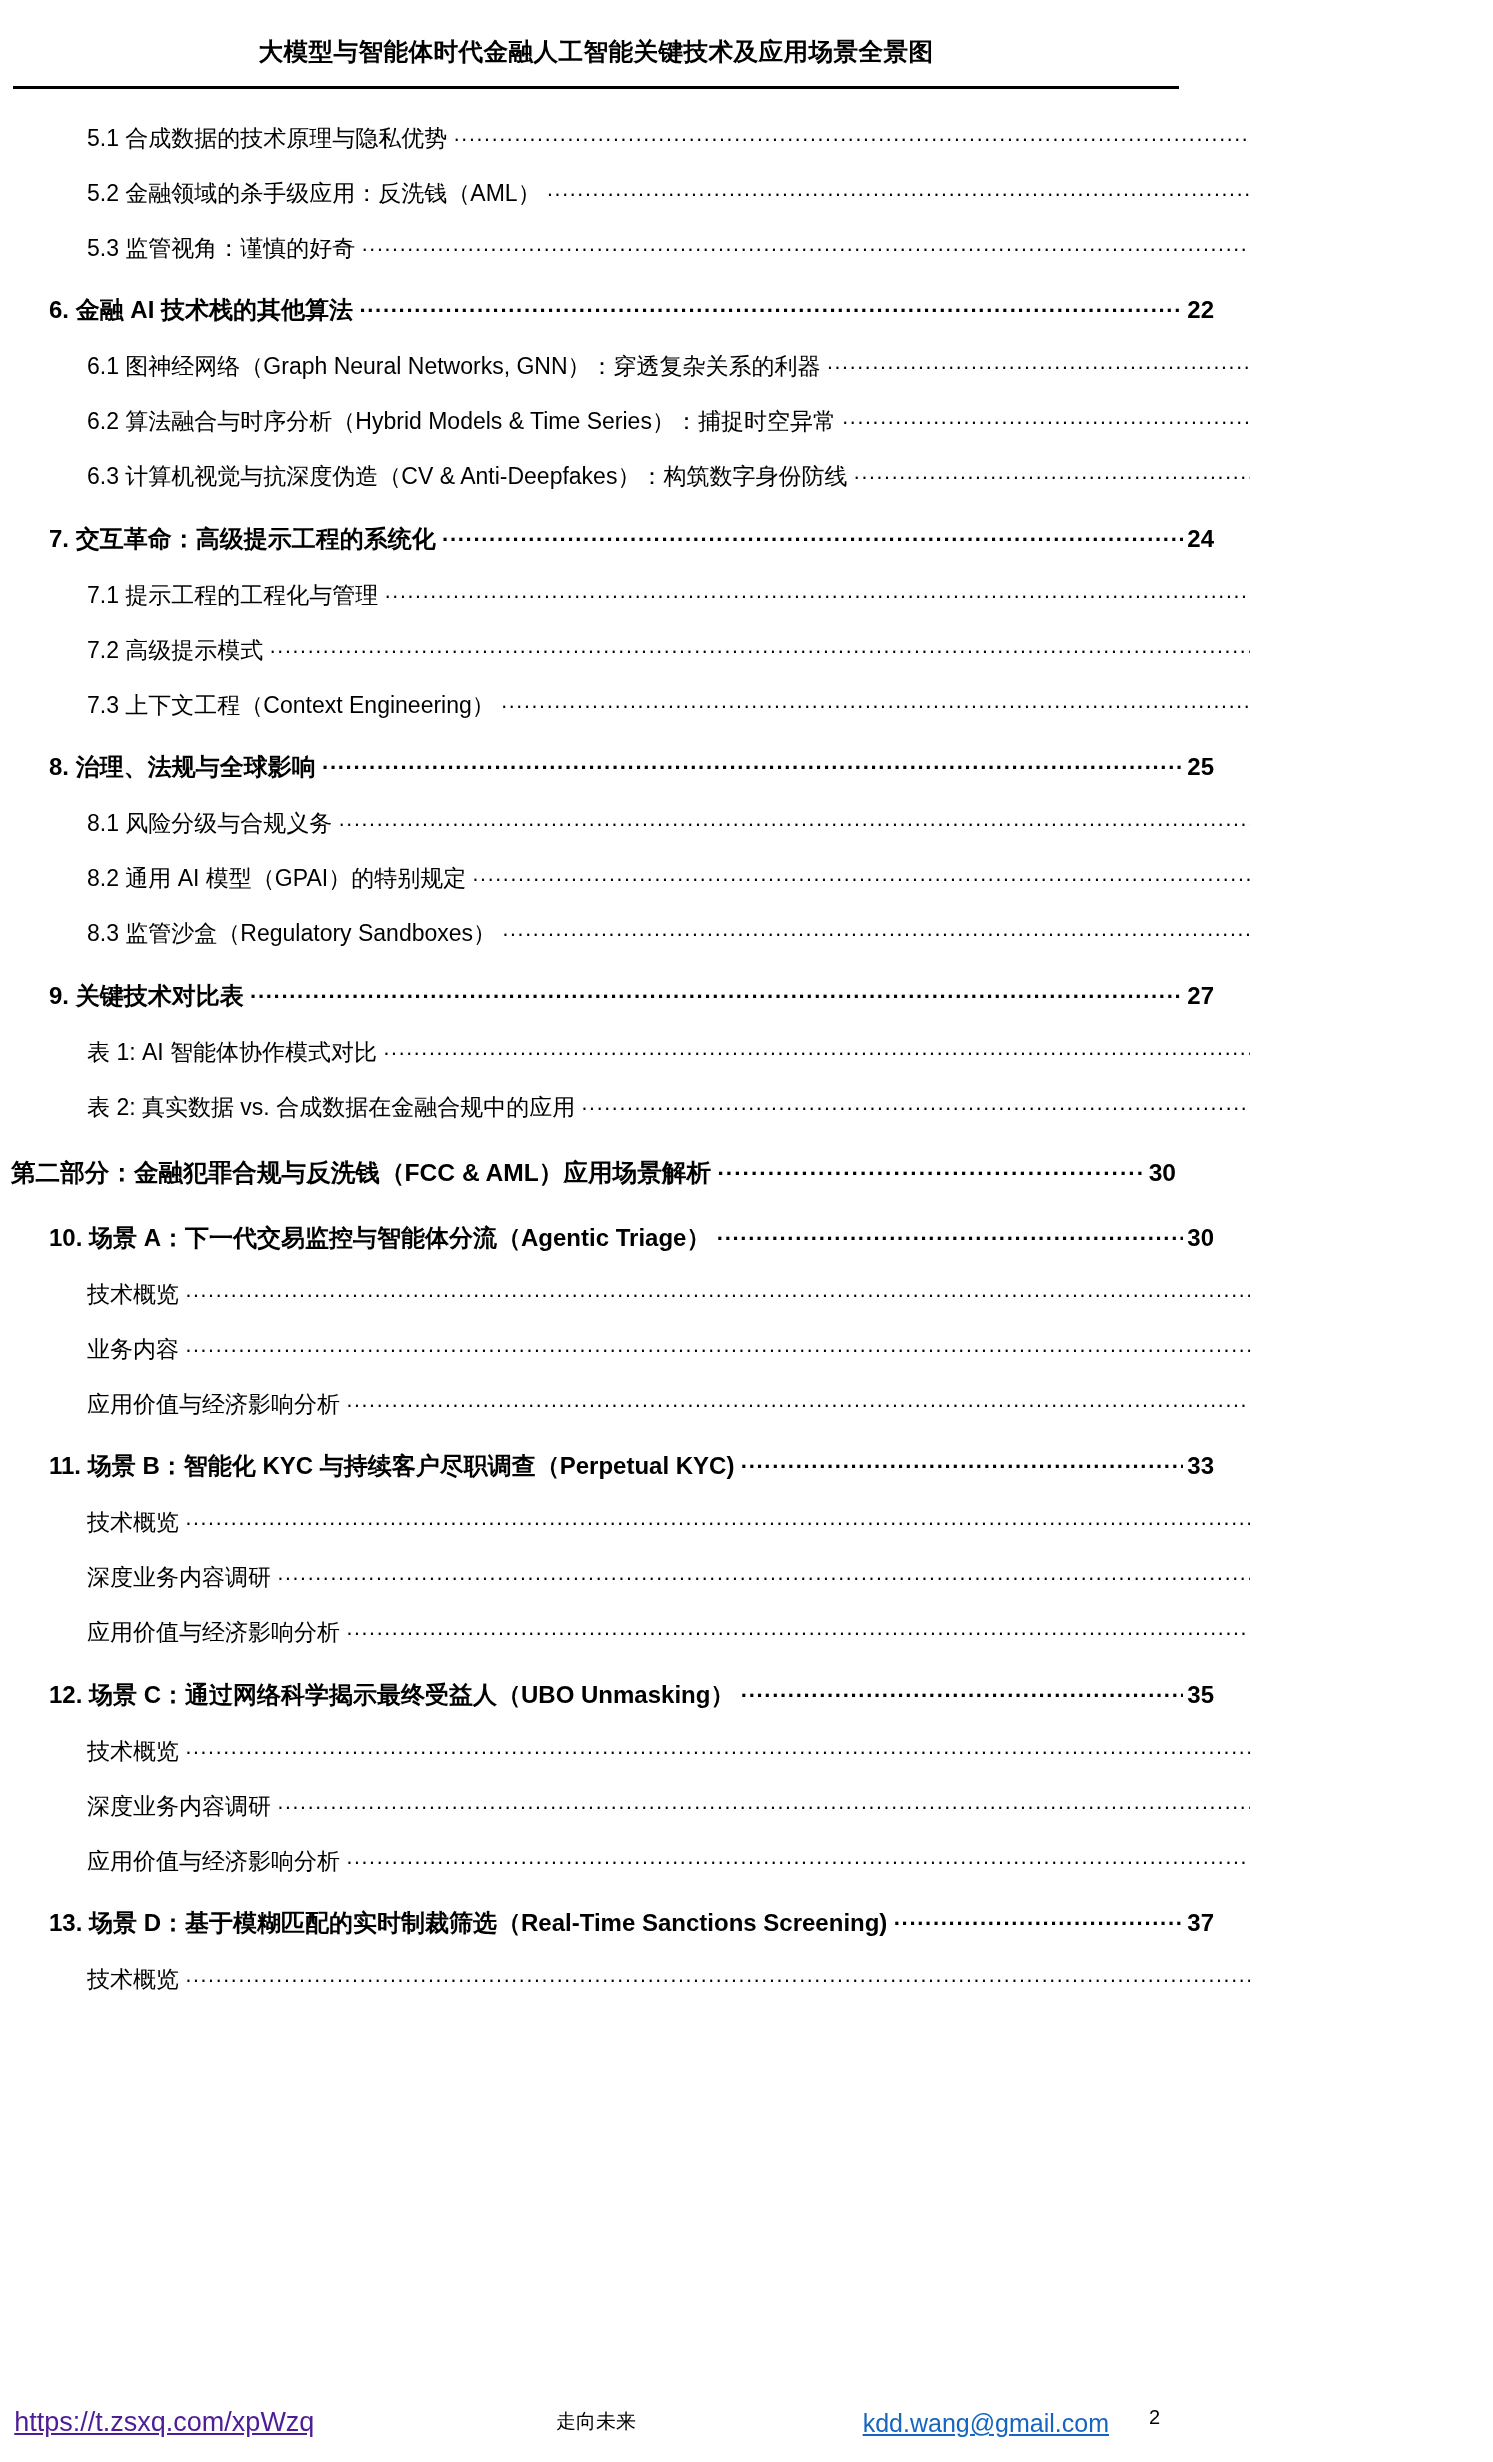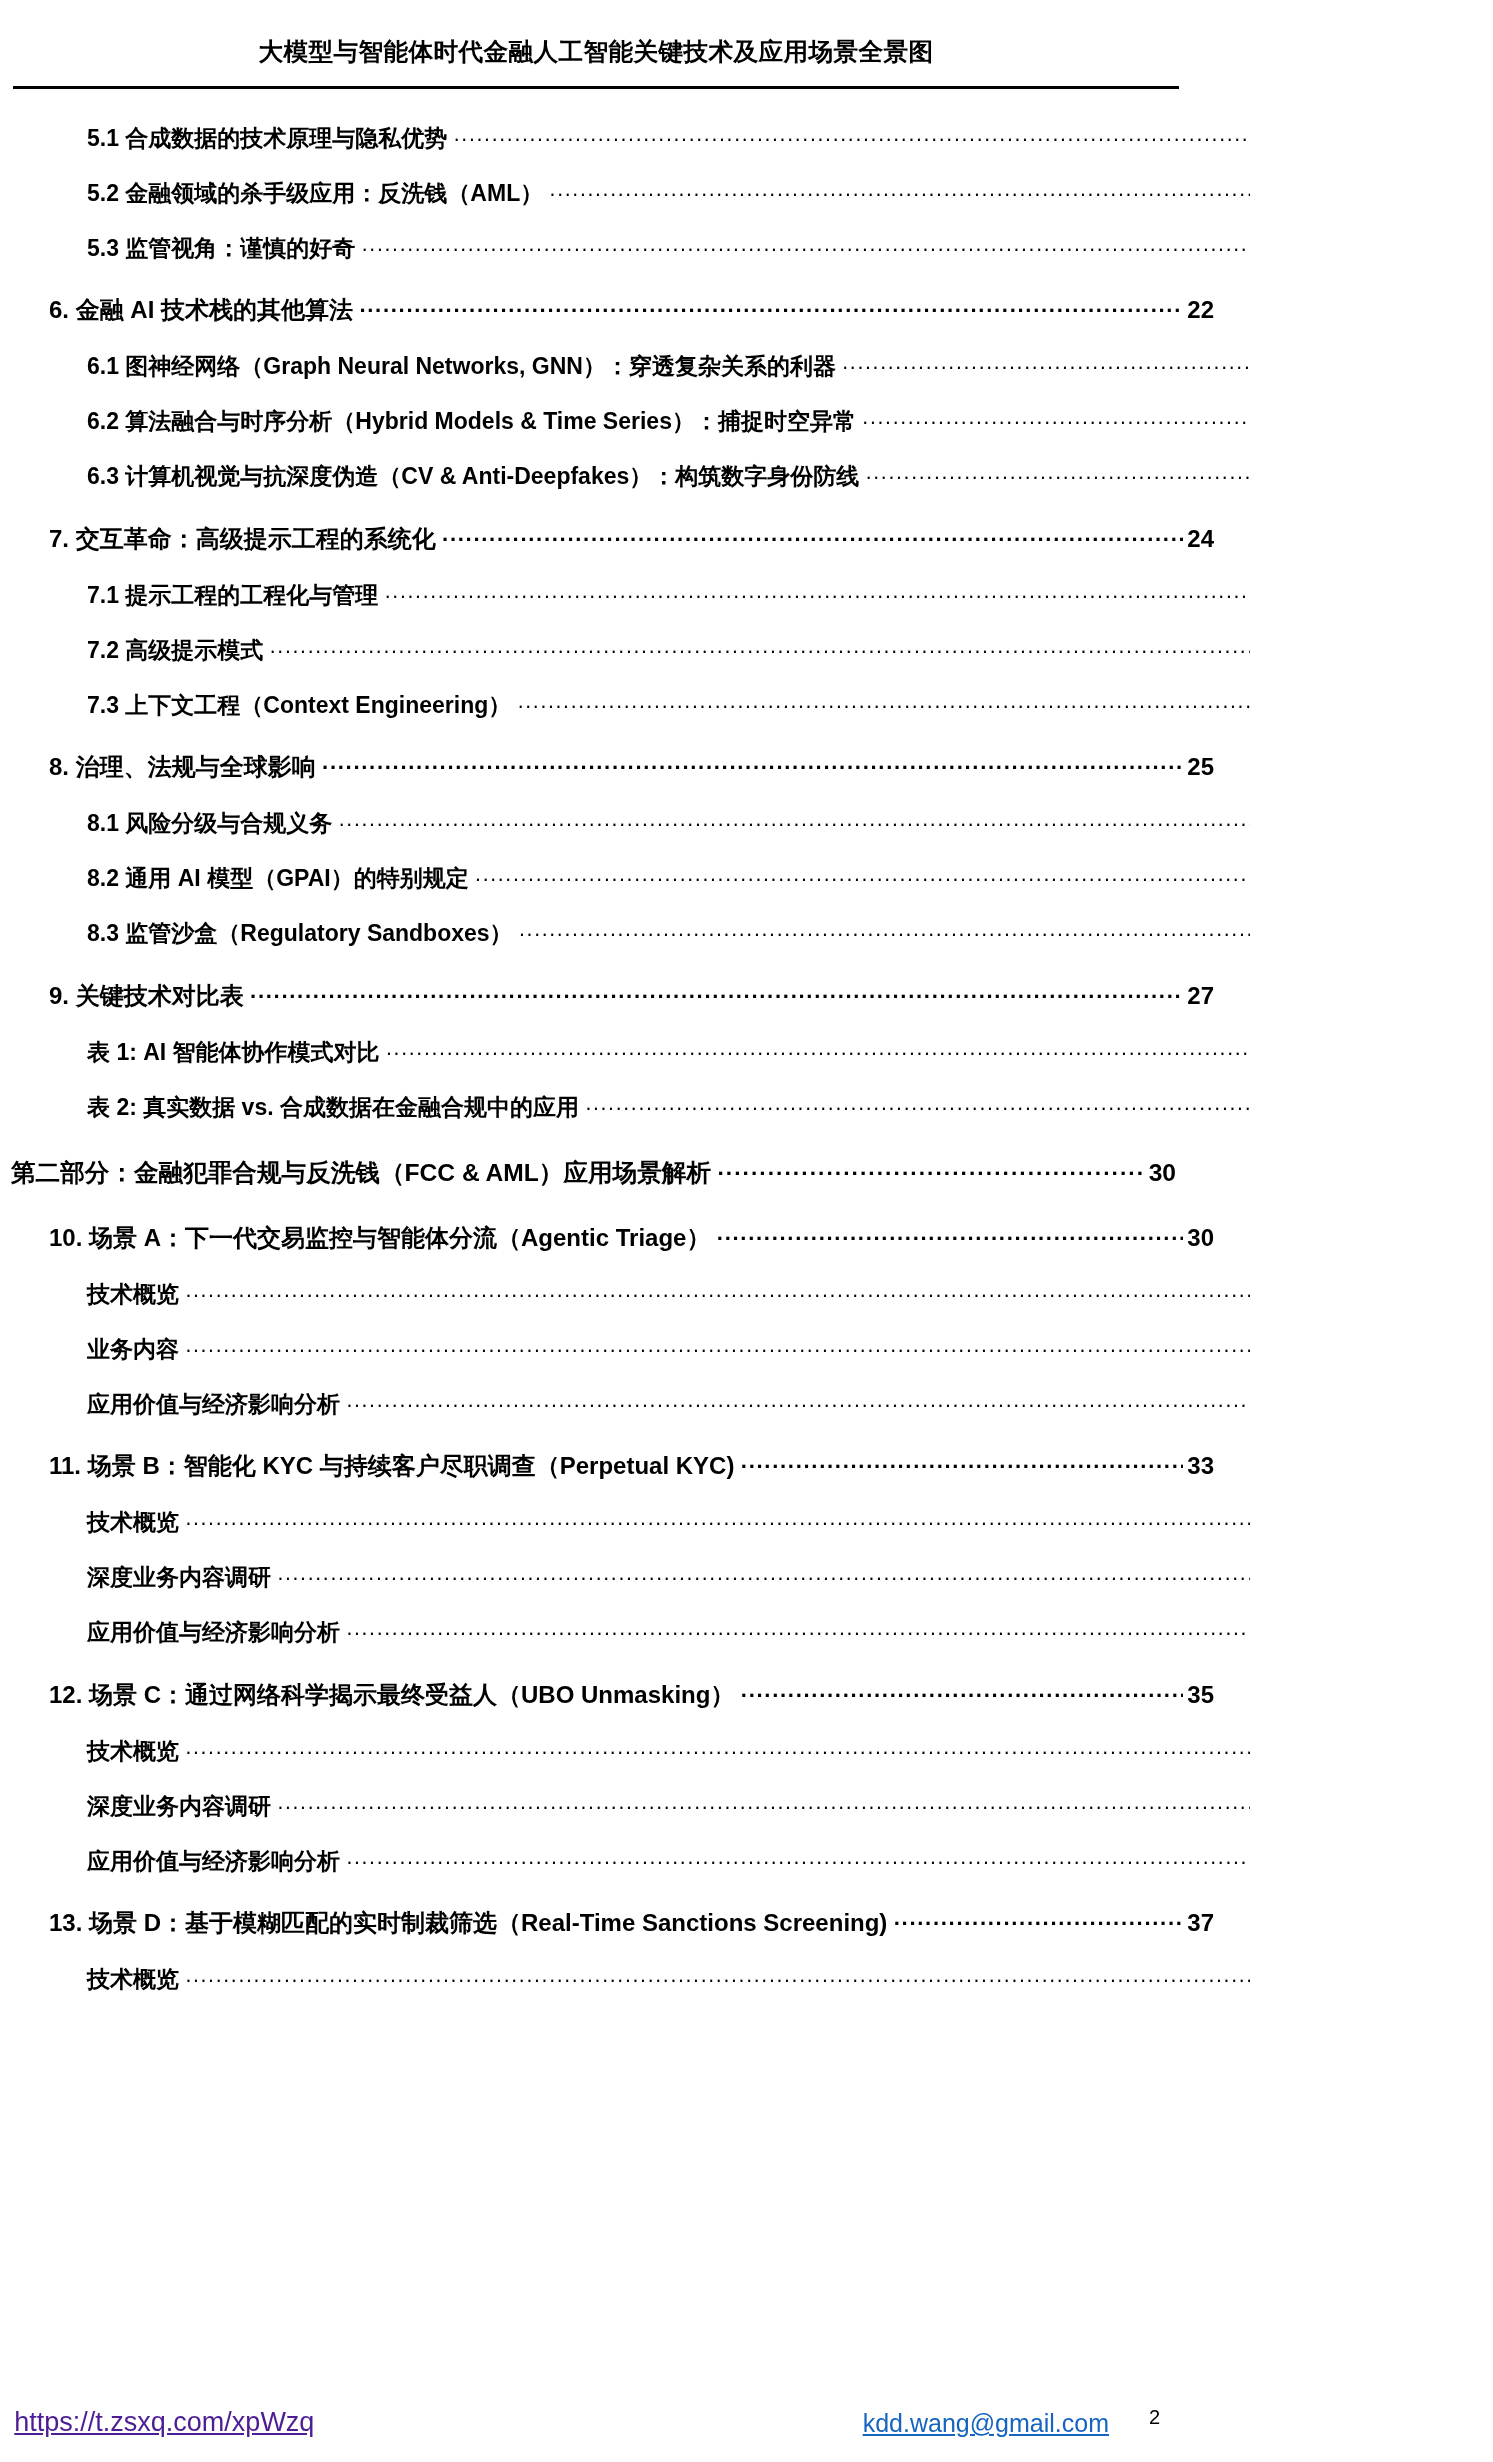--- a/index.html
+++ b/index.html
@@ -58,21 +58,20 @@
   .toc-entry {
     display: flex;
     align-items: baseline;
     width: 100%;
     box-sizing: border-box;
     white-space: nowrap;
   }
   .toc-text {
     flex: 0 0 auto;
     padding-right: 4.8px;
-    font-weight: bold;
   }
   .toc-leader {
     flex: 1 1 auto;
     overflow: hidden;
     height: 1em;
     position: relative;
     margin: 0 1.6px;
   }
   .toc-leader::before {
     content: "........................................................................................................................................................................................................................................................................";
@@ -326,18 +325,19 @@
         <span class="toc-page">37</span>
       </div>
       <div class="toc-entry lvl3">
         <span class="toc-text">技术概览</span>
         <span class="toc-leader"></span>
       </div>
     </div>
 
   <div class="footer">
     <span class="footer-url">https://t.zsxq.com/xpWzq</span>
+    <span class="footer-center">走向未来</span>
     <span class="footer-email">kdd.wang@gmail.com</span>
     <span class="footer-pageno">2</span>
   </div>
 
 </div>
 
 
 </body></html>

